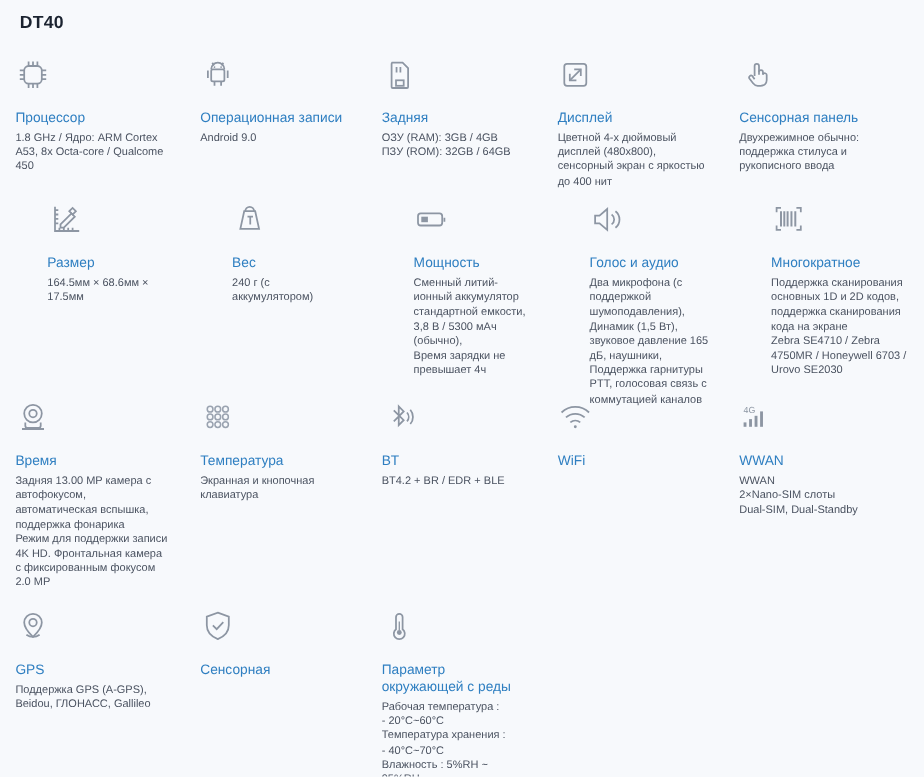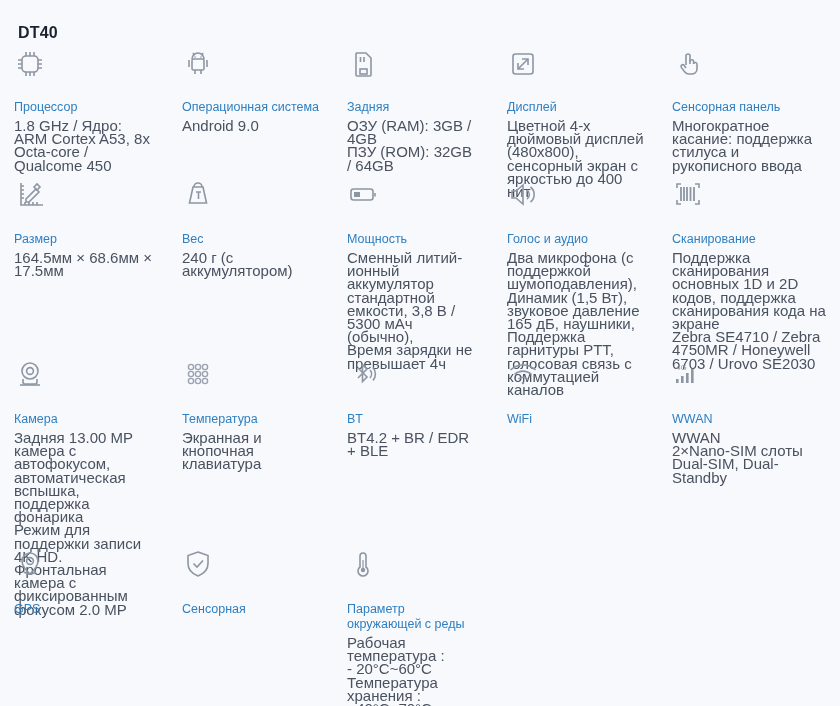--- a/index.html
+++ b/index.html
@@ -14,21 +14,21 @@
   }
   .page {
     position: relative;
     width: 840px;
     height: 706px;
     background: #f7f9fc;
   }
   .page-title {
     position: absolute;
     left: 18px;
-    top: 24px;
+    top: 12px;
     font-size: 16px;
     font-weight: bold;
     color: #1b2330;
     letter-spacing: 0.2px;
   }
   .grid {
     position: absolute;
     left: 0;
     top: 48px;
     width: 840px;
@@ -37,39 +37,39 @@
     column-gap: 0;
   }
   .row { display: contents; }
   .cell {
     padding: 0 14px 0 14px;
   }
   .cell-inner { width: 100%; }
   .icon-box {
     height: 42px;
     display: flex;
-    align-items: flex-start;
+    align-items: center;
     margin-bottom: 12px;
   }
   .icon-box svg { display: block; }
   .spec-title {
     color: #2f7fc1;
     font-size: 12.5px;
     line-height: 15px;
     margin-bottom: 4px;
     font-weight: normal;
   }
   .spec-body {
     color: #4a5260;
-    font-size: 15px;
+    font-size: 10px;
     line-height: 13.2px;
     white-space: pre-line;
   }
   .r1 { height: 130px; }
-  .r2 { height: 180px; }
+  .r2 { height: 180px; margin-left: 29px; }
   .r3 { height: 190px; }
   .r4 { height: 160px; }
   .cell.r1 .icon-box { height: 40px; }
 </style>
 </head>
 <body>
 
 <div class="page">
 
   <div class="page-title">DT40</div>
@@ -95,21 +95,21 @@
             <svg width="32" height="32" viewBox="0 0 32 32" fill="none" stroke="#8d96a3" stroke-width="1.6">
               <path d="M10 11a6 6 0 0 1 12 0"></path>
               <path d="M12.5 7.5 11 5M19.5 7.5 21 5"></path>
               <circle cx="13" cy="9" r="0.8" fill="#8d96a3" stroke="none"></circle>
               <circle cx="19" cy="9" r="0.8" fill="#8d96a3" stroke="none"></circle>
               <rect x="10" y="11" width="12" height="11" rx="1.5"></rect>
               <path d="M13 22v4M19 22v4"></path>
               <path d="M7 12v7M25 12v7"></path>
             </svg>
           </div>
-          <div class="spec-title">Операционная система</div>
+          <div class="spec-title">Операционная записи</div>
           <div class="spec-body">Android 9.0</div>
         </div>
       </div>
       <div class="cell r1">
         <div class="cell-inner">
           <div class="icon-box">
             <svg width="32" height="32" viewBox="0 0 32 32" fill="none" stroke="#8d96a3" stroke-width="1.6">
               <path d="M9 5h10l5 5v17a1 1 0 0 1-1 1H10a1 1 0 0 1-1-1V6a1 1 0 0 1 1-1z"></path>
               <path d="M13.5 9v5M17 9v5"></path>
               <rect x="13" y="21" width="7" height="5"></rect>
@@ -138,21 +138,21 @@
       <div class="cell r1">
         <div class="cell-inner">
           <div class="icon-box">
             <svg width="32" height="32" viewBox="0 0 32 32" fill="none" stroke="#8d96a3" stroke-width="1.6">
               <path d="M14 17V8a2 2 0 0 1 4 0v8"></path>
               <path d="M18 13.5a1.8 1.8 0 0 1 3.6 0v2.5"></path>
               <path d="M21.6 15.5a1.8 1.8 0 0 1 3.4.9v4.4c0 3.2-2.4 5.2-5.6 5.2h-2.6c-2.1 0-3-.8-4.2-2.3l-3.3-4.3a1.8 1.8 0 0 1 2.6-2.4L14 20"></path>
             </svg>
           </div>
           <div class="spec-title">Сенсорная панель</div>
-          <div class="spec-body">Многократное касание: поддержка стилуса и рукописного ввода</div>
+          <div class="spec-body">Двухрежимное обычно: поддержка стилуса и рукописного ввода</div>
         </div>
       </div>
     </div>
 
     <div class="row">
       <div class="cell r2">
         <div class="cell-inner">
           <div class="icon-box">
             <svg width="32" height="32" viewBox="0 0 32 32" fill="none" stroke="#8d96a3" stroke-width="1.6">
               <path d="M7 5v22h22"></path>
@@ -208,39 +208,39 @@
         </div>
       </div>
       <div class="cell r2">
         <div class="cell-inner">
           <div class="icon-box">
             <svg width="32" height="32" viewBox="0 0 32 32" fill="none" stroke="#8d96a3" stroke-width="1.6">
               <path d="M5 10V6h4M27 10V6h-4M5 22v4h4M27 22v4h-4"></path>
               <path d="M9 9v14M12 9v14M15 9v14M18.5 9v14M22 9v14" stroke-width="1.8"></path>
             </svg>
           </div>
-          <div class="spec-title">Сканирование</div>
+          <div class="spec-title">Многократное</div>
           <div class="spec-body">Поддержка сканирования основных 1D и 2D кодов, поддержка сканирования кода на экране
 Zebra SE4710 / Zebra 4750MR / Honeywell 6703 / Urovo SE2030</div>
         </div>
       </div>
     </div>
 
     <div class="row">
       <div class="cell r3">
         <div class="cell-inner">
           <div class="icon-box">
             <svg width="32" height="32" viewBox="0 0 32 32" fill="none" stroke="#8d96a3" stroke-width="1.6">
               <circle cx="16" cy="13" r="8"></circle>
               <circle cx="16" cy="13" r="3.4"></circle>
               <path d="M9 21v3a2 2 0 0 0 2 2h10a2 2 0 0 0 2-2v-3"></path>
               <path d="M6 27h20"></path>
             </svg>
           </div>
-          <div class="spec-title">Камера</div>
+          <div class="spec-title">Время</div>
           <div class="spec-body">Задняя 13.00 MP камера с автофокусом, автоматическая вспышка, поддержка фонарика
 Режим для поддержки записи 4K HD. Фронтальная камера с фиксированным фокусом 2.0 MP</div>
         </div>
       </div>
       <div class="cell r3">
         <div class="cell-inner">
           <div class="icon-box">
             <svg width="32" height="32" viewBox="0 0 32 32" fill="none" stroke="#9aa3b0" stroke-width="1.4">
               <circle cx="9" cy="9" r="2.6"></circle>
                 <circle cx="16" cy="9" r="2.6"></circle>
@@ -306,20 +306,21 @@
       <div class="cell r4">
         <div class="cell-inner">
           <div class="icon-box">
             <svg width="32" height="32" viewBox="0 0 32 32" fill="none" stroke="#8d96a3" stroke-width="1.6">
               <path d="M16 5a8 8 0 0 1 8 8c0 5.5-8 13-8 13S8 18.5 8 13a8 8 0 0 1 8-8z"></path>
               <circle cx="16" cy="13" r="3.4"></circle>
               <path d="M10 24c1.8 1.3 3.8 2 6 2s4.2-.7 6-2"></path>
             </svg>
           </div>
           <div class="spec-title">GPS</div>
+          <div class="spec-body">Поддержка GPS (A-GPS), Beidou, ГЛОНАСС, Gallileo</div>
         </div>
       </div>
       <div class="cell r4">
         <div class="cell-inner">
           <div class="icon-box">
             <svg width="32" height="32" viewBox="0 0 32 32" fill="none" stroke="#8d96a3" stroke-width="1.6">
               <path d="M16 4l10 3.5v8c0 6-4.3 10.3-10 12.5-5.7-2.2-10-6.5-10-12.5v-8z"></path>
               <path d="M11.5 15.5 15 19l6-6.5"></path>
             </svg>
           </div>

